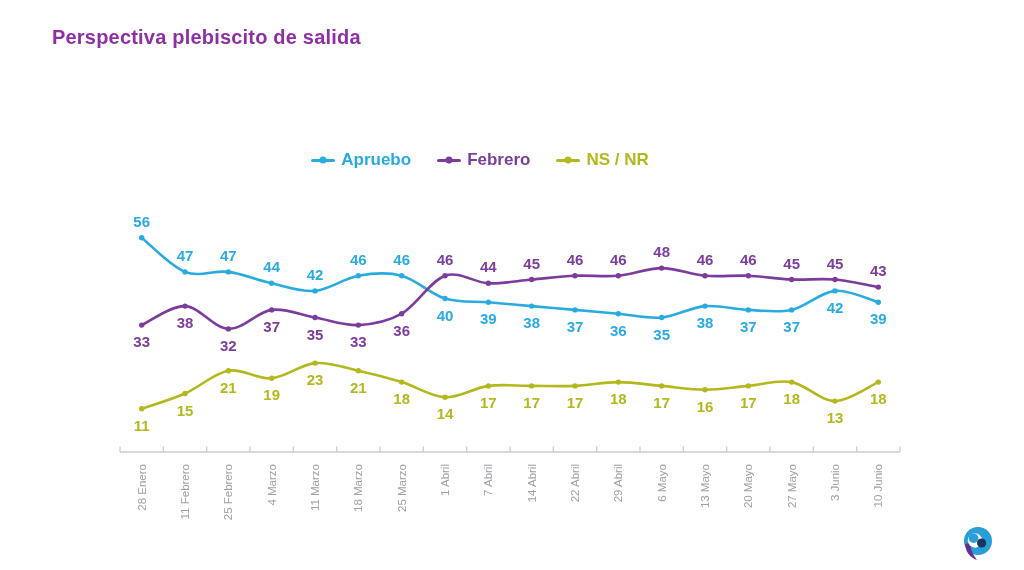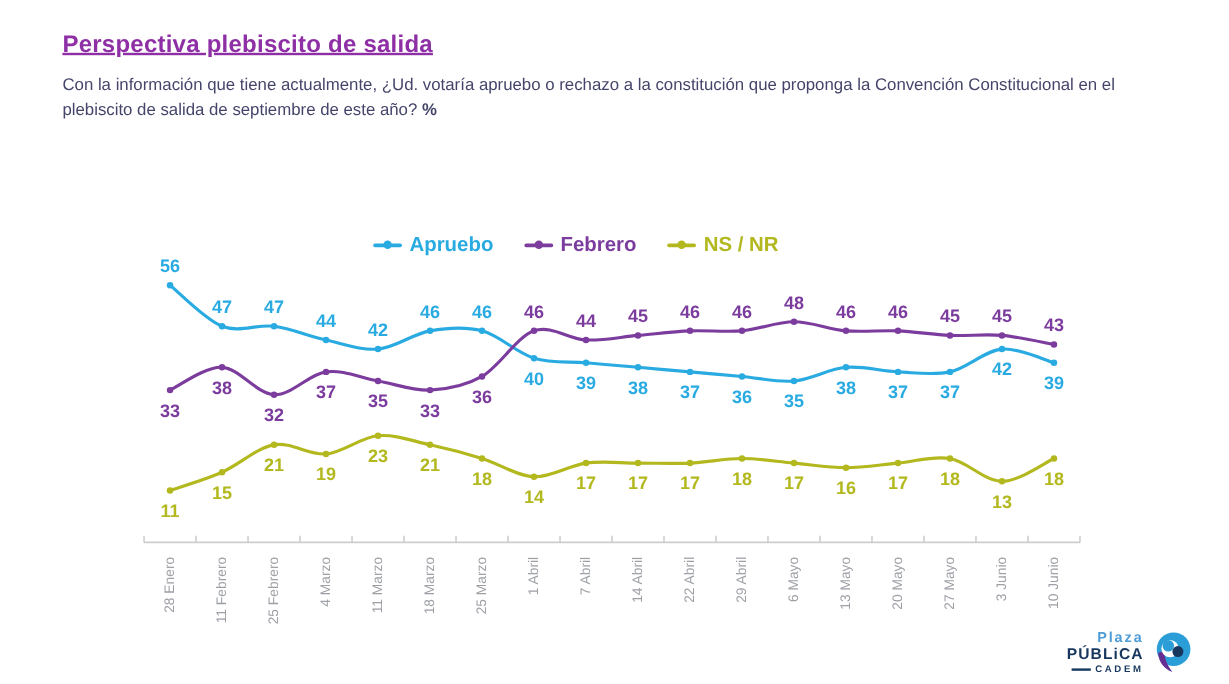--- a/index.html
+++ b/index.html
@@ -13,41 +13,40 @@
   }
   .subtitle{
     position:absolute;left:52px;top:60px;width:880px;margin:0;
     font-size:14px;line-height:1.52;color:#45456b;
   }
   .subtitle b{font-weight:700;}
   .legend{
     position:absolute;top:150px;left:0;right:64px;
     display:flex;justify-content:center;align-items:center;gap:26px;
   }
-  .legend-item{display:flex;align-items:center;gap:6px;font-weight:700;font-size:17px;margin-top:44px;}
+  .legend-item{display:flex;align-items:center;gap:6px;font-weight:700;font-size:17px;}
   .lg-marker{position:relative;width:24px;height:3px;border-radius:2px;}
   .lg-dot{position:absolute;left:50%;top:50%;width:7px;height:7px;border-radius:50%;
     transform:translate(-50%,-50%);}
   #chart-svg{position:absolute;left:0;top:0;}
   .logo{position:absolute;right:28px;bottom:6px;display:flex;align-items:center;gap:5px;}
   .logo-text{display:flex;flex-direction:column;align-items:flex-end;line-height:1.08;}
   .logo-plaza{color:#4e9cd5;font-size:12px;font-weight:600;letter-spacing:1.6px;}
   .logo-publica{color:#17375e;font-size:13px;font-weight:800;letter-spacing:.9px;}
   .logo-cadem-row{display:flex;align-items:center;gap:4px;margin-top:2px;}
   .cadem-line{width:16px;height:2px;background:#17375e;}
   .logo-cadem{color:#17375e;font-size:8px;font-weight:700;letter-spacing:2.2px;}
 </style>
 </head>
 <body>
 
 <div class="page">
 
-  <h1 class="title" style="color: rgb(142, 47, 165); text-decoration: underline;">Perspectiva plebiscito de salida</h1>
-
-  <p class="subtitle" style="color: rgb(69, 69, 107);"><span>Con la información que tiene actualmente, ¿Ud. votaría apruebo o rechazo a la constitución que proponga la Convención Constitucional en el plebiscito de salida de septiembre de este año? </span><b>%</b></p>
+  <h1 class="title" style="color: rgb(142, 47, 165);">Perspectiva plebiscito de salida</h1>
+
 
   <div class="legend">
     <div class="legend-item" style="color: rgb(41, 171, 226);">
       <span class="lg-marker" style="background: rgb(41, 171, 226);">
           <span class="lg-dot" style="background: rgb(41, 171, 226);"></span>
         </span>
       <span>Apruebo</span>
     </div>
     <div class="legend-item" style="color: rgb(124, 60, 157);">
       <span class="lg-marker" style="background: rgb(124, 60, 157);">
@@ -225,28 +224,20 @@
         <text x="661.6600000000001" y="407.9">17</text>
         <text x="704.99" y="411.7">16</text>
         <text x="748.3199999999999" y="407.9">17</text>
         <text x="791.6499999999999" y="404.1">18</text>
         <text x="834.98" y="423.1">13</text>
         <text x="878.31" y="404.1">18</text>
       </g>
     </svg>
 
   <div class="logo">
-    <div class="logo-text">
-      <span class="logo-plaza">Plaza</span>
-      <span class="logo-publica">PÚBLiCA</span>
-      <span class="logo-cadem-row">
-        <span class="cadem-line"></span>
-        <span class="logo-cadem">CADEM</span>
-      </span>
-    </div>
     <svg width="38" height="40" viewBox="0 0 38 40">
       <circle cx="20" cy="17" r="14" fill="#2b9ed8"></circle>
       <path d="M7.2,20 C7.5,28 12,33.5 19,36 C14.5,30 12.5,25 12.2,18.5 Z" fill="#672e91"></path>
       <circle cx="17" cy="16.5" r="7.2" fill="#ffffff"></circle>
       <circle cx="15.6" cy="14.2" r="4.8" fill="#2b9ed8"></circle>
       <circle cx="23.6" cy="19" r="4.6" fill="#17375e"></circle>
     </svg>
   </div>
 
 </div>

